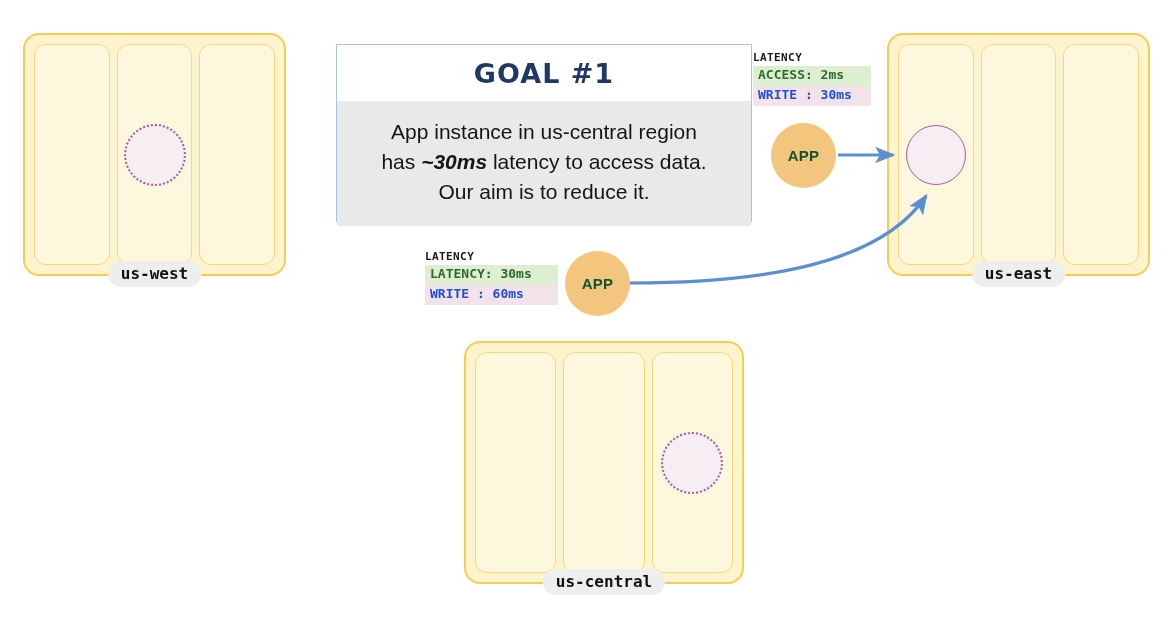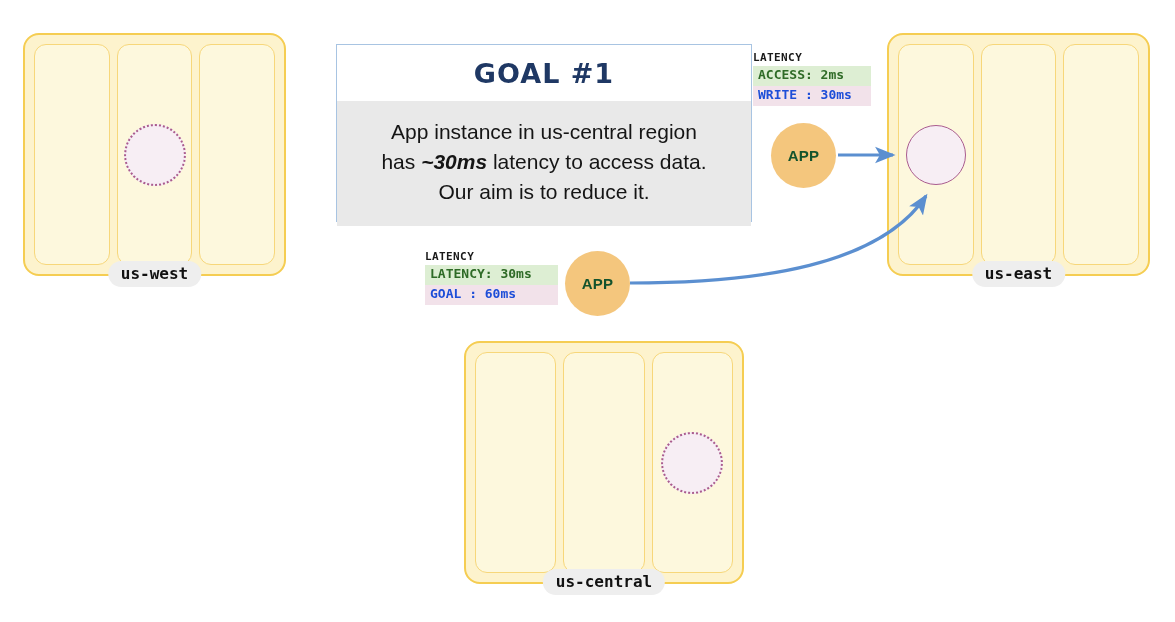--- a/index.html
+++ b/index.html
@@ -219,21 +219,21 @@
 
   <div class="latency-box" style="left:753px; top:51px;">
     <div class="latency-title">LATENCY</div>
     <div class="latency-row access">ACCESS: 2ms</div>
     <div class="latency-row write">WRITE : 30ms</div>
   </div>
 
   <div class="latency-box" style="left:425px; top:250px; width:133px;">
     <div class="latency-title">LATENCY</div>
     <div class="latency-row access">LATENCY: 30ms</div>
-    <div class="latency-row write">GOAL : 60ms</div>
+    <div class="latency-row write">WRITE : 60ms</div>
   </div>
 
   <div class="goal-card" style="left:336px; top:44px; width:416px; height:178px;">
     <div class="goal-header">
       <span class="goal-title">GOAL  #1</span>
     </div>
     <div class="goal-body">
       <div>App instance in us-central region</div>
       <div><span>has </span><span class="em">~30ms</span><span> latency to access data.</span></div>
       <div>Our aim is to reduce it.</div>

